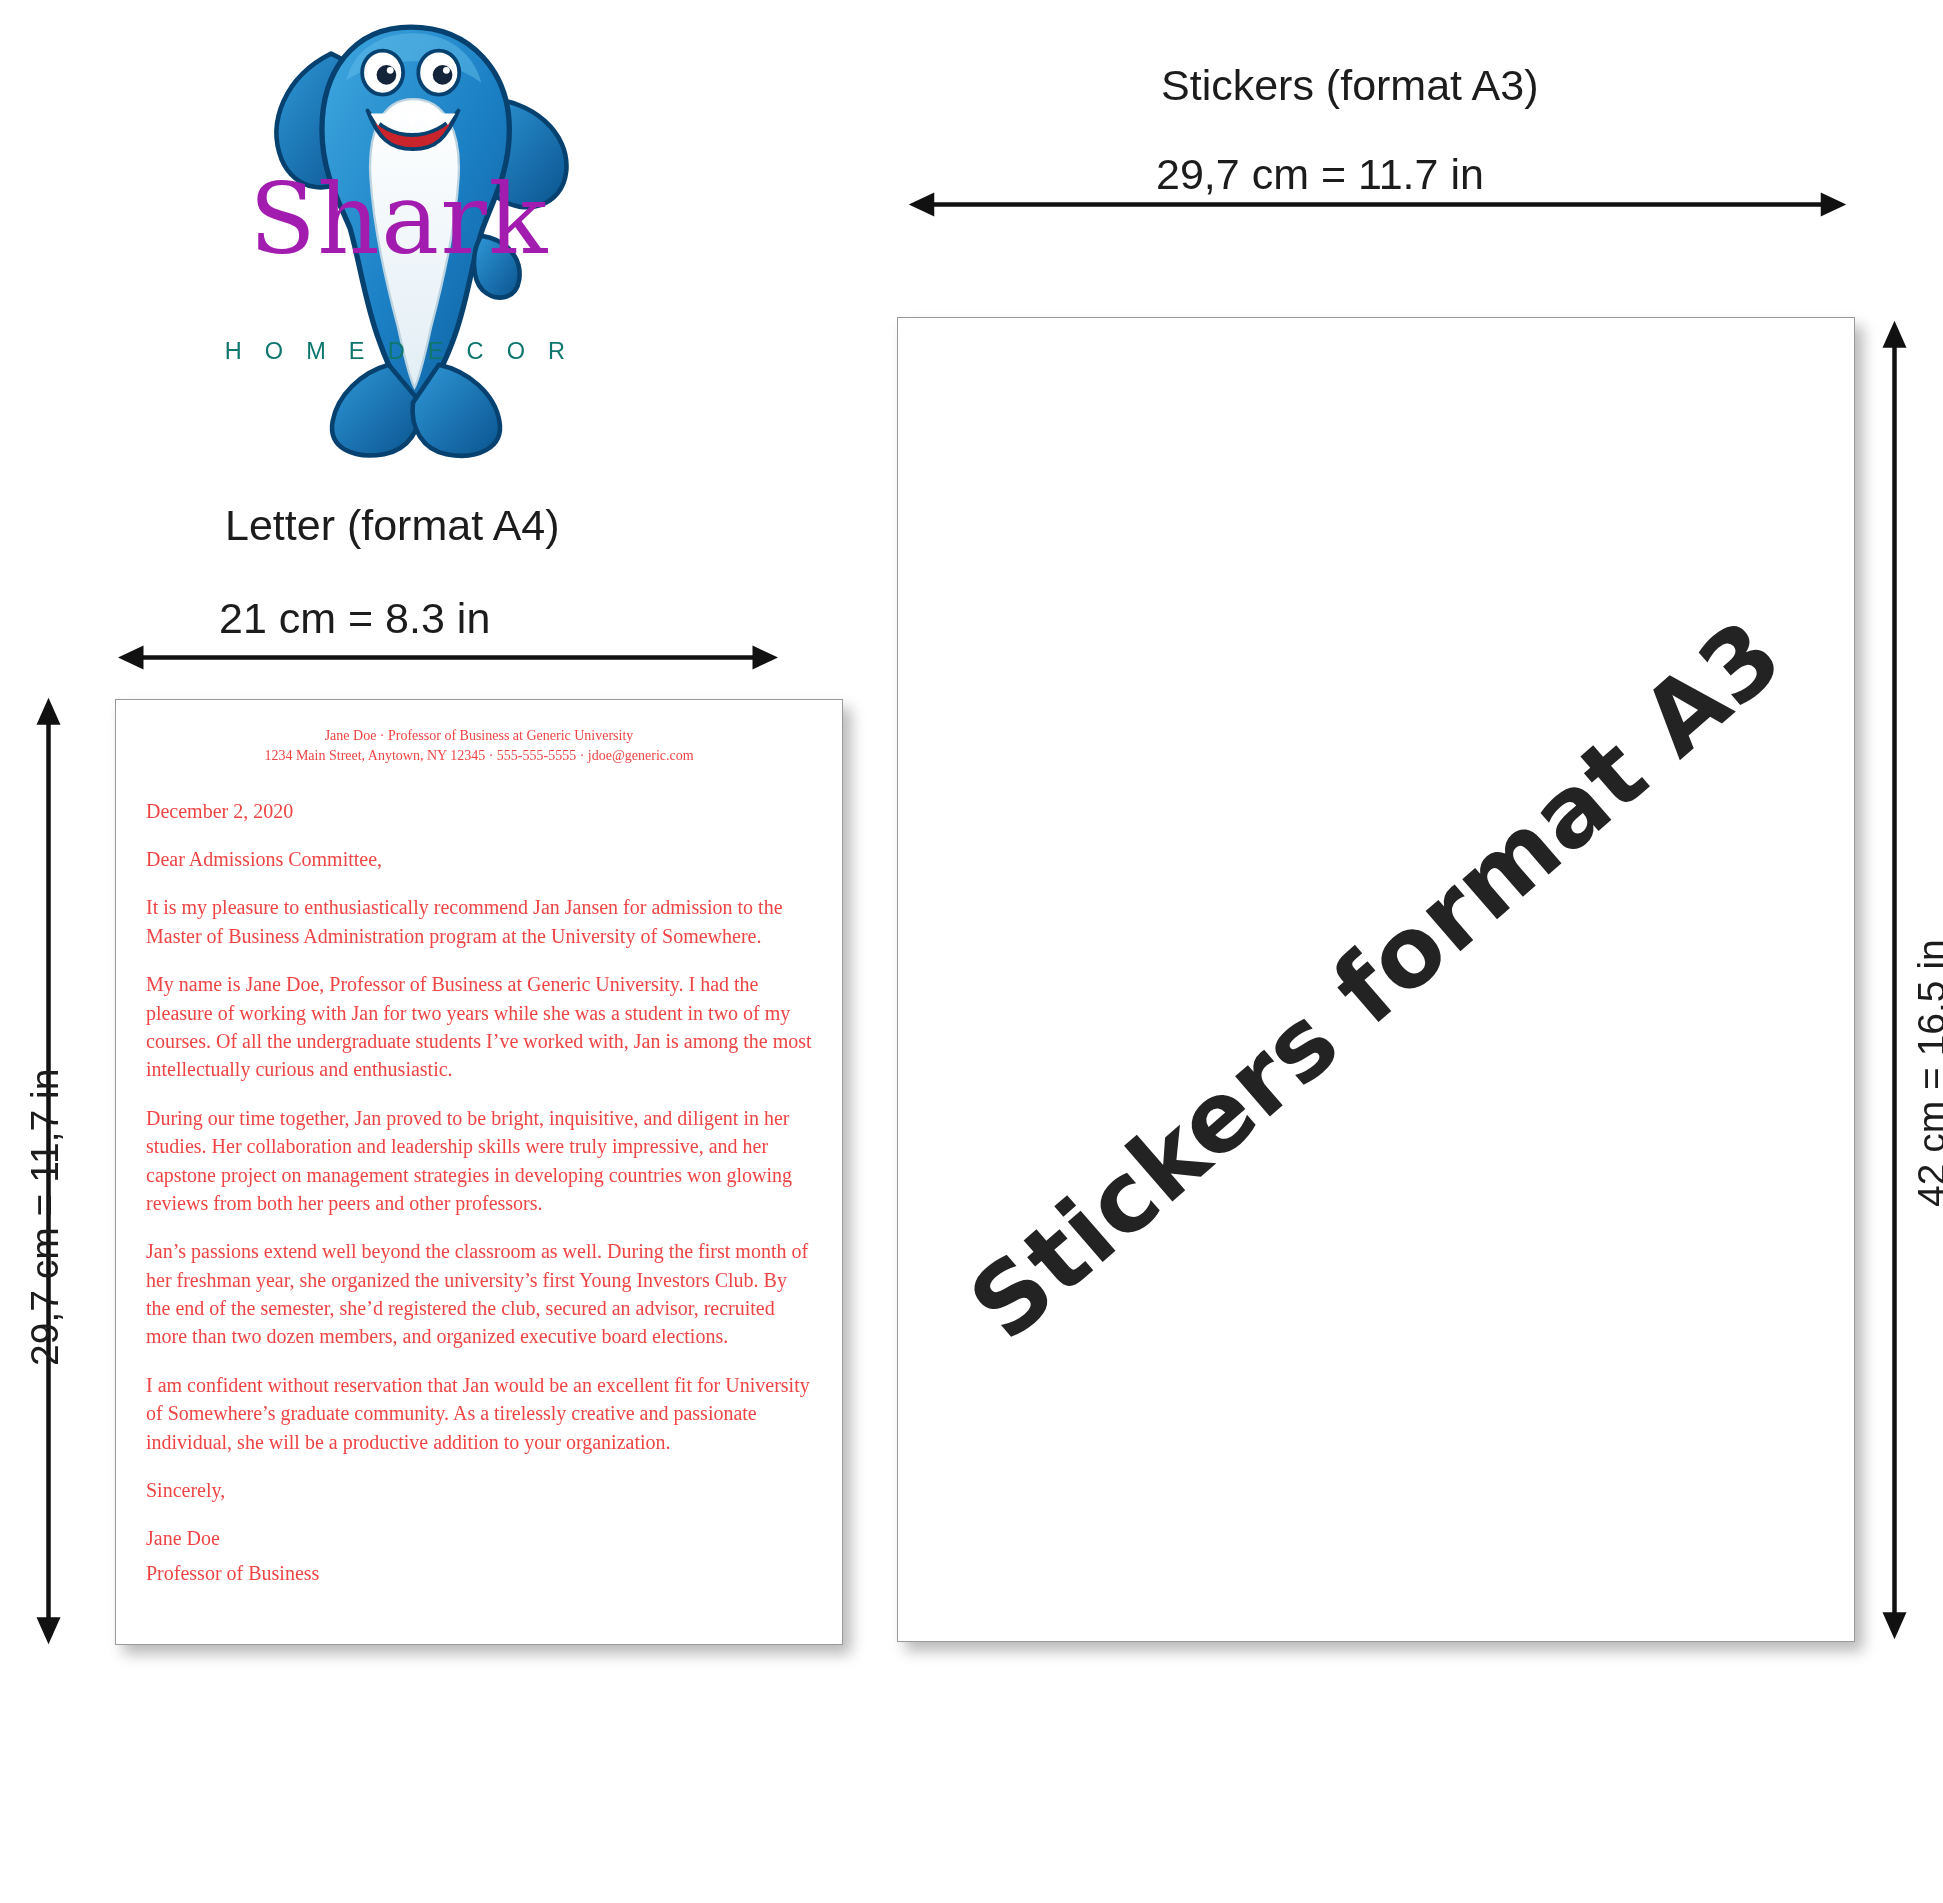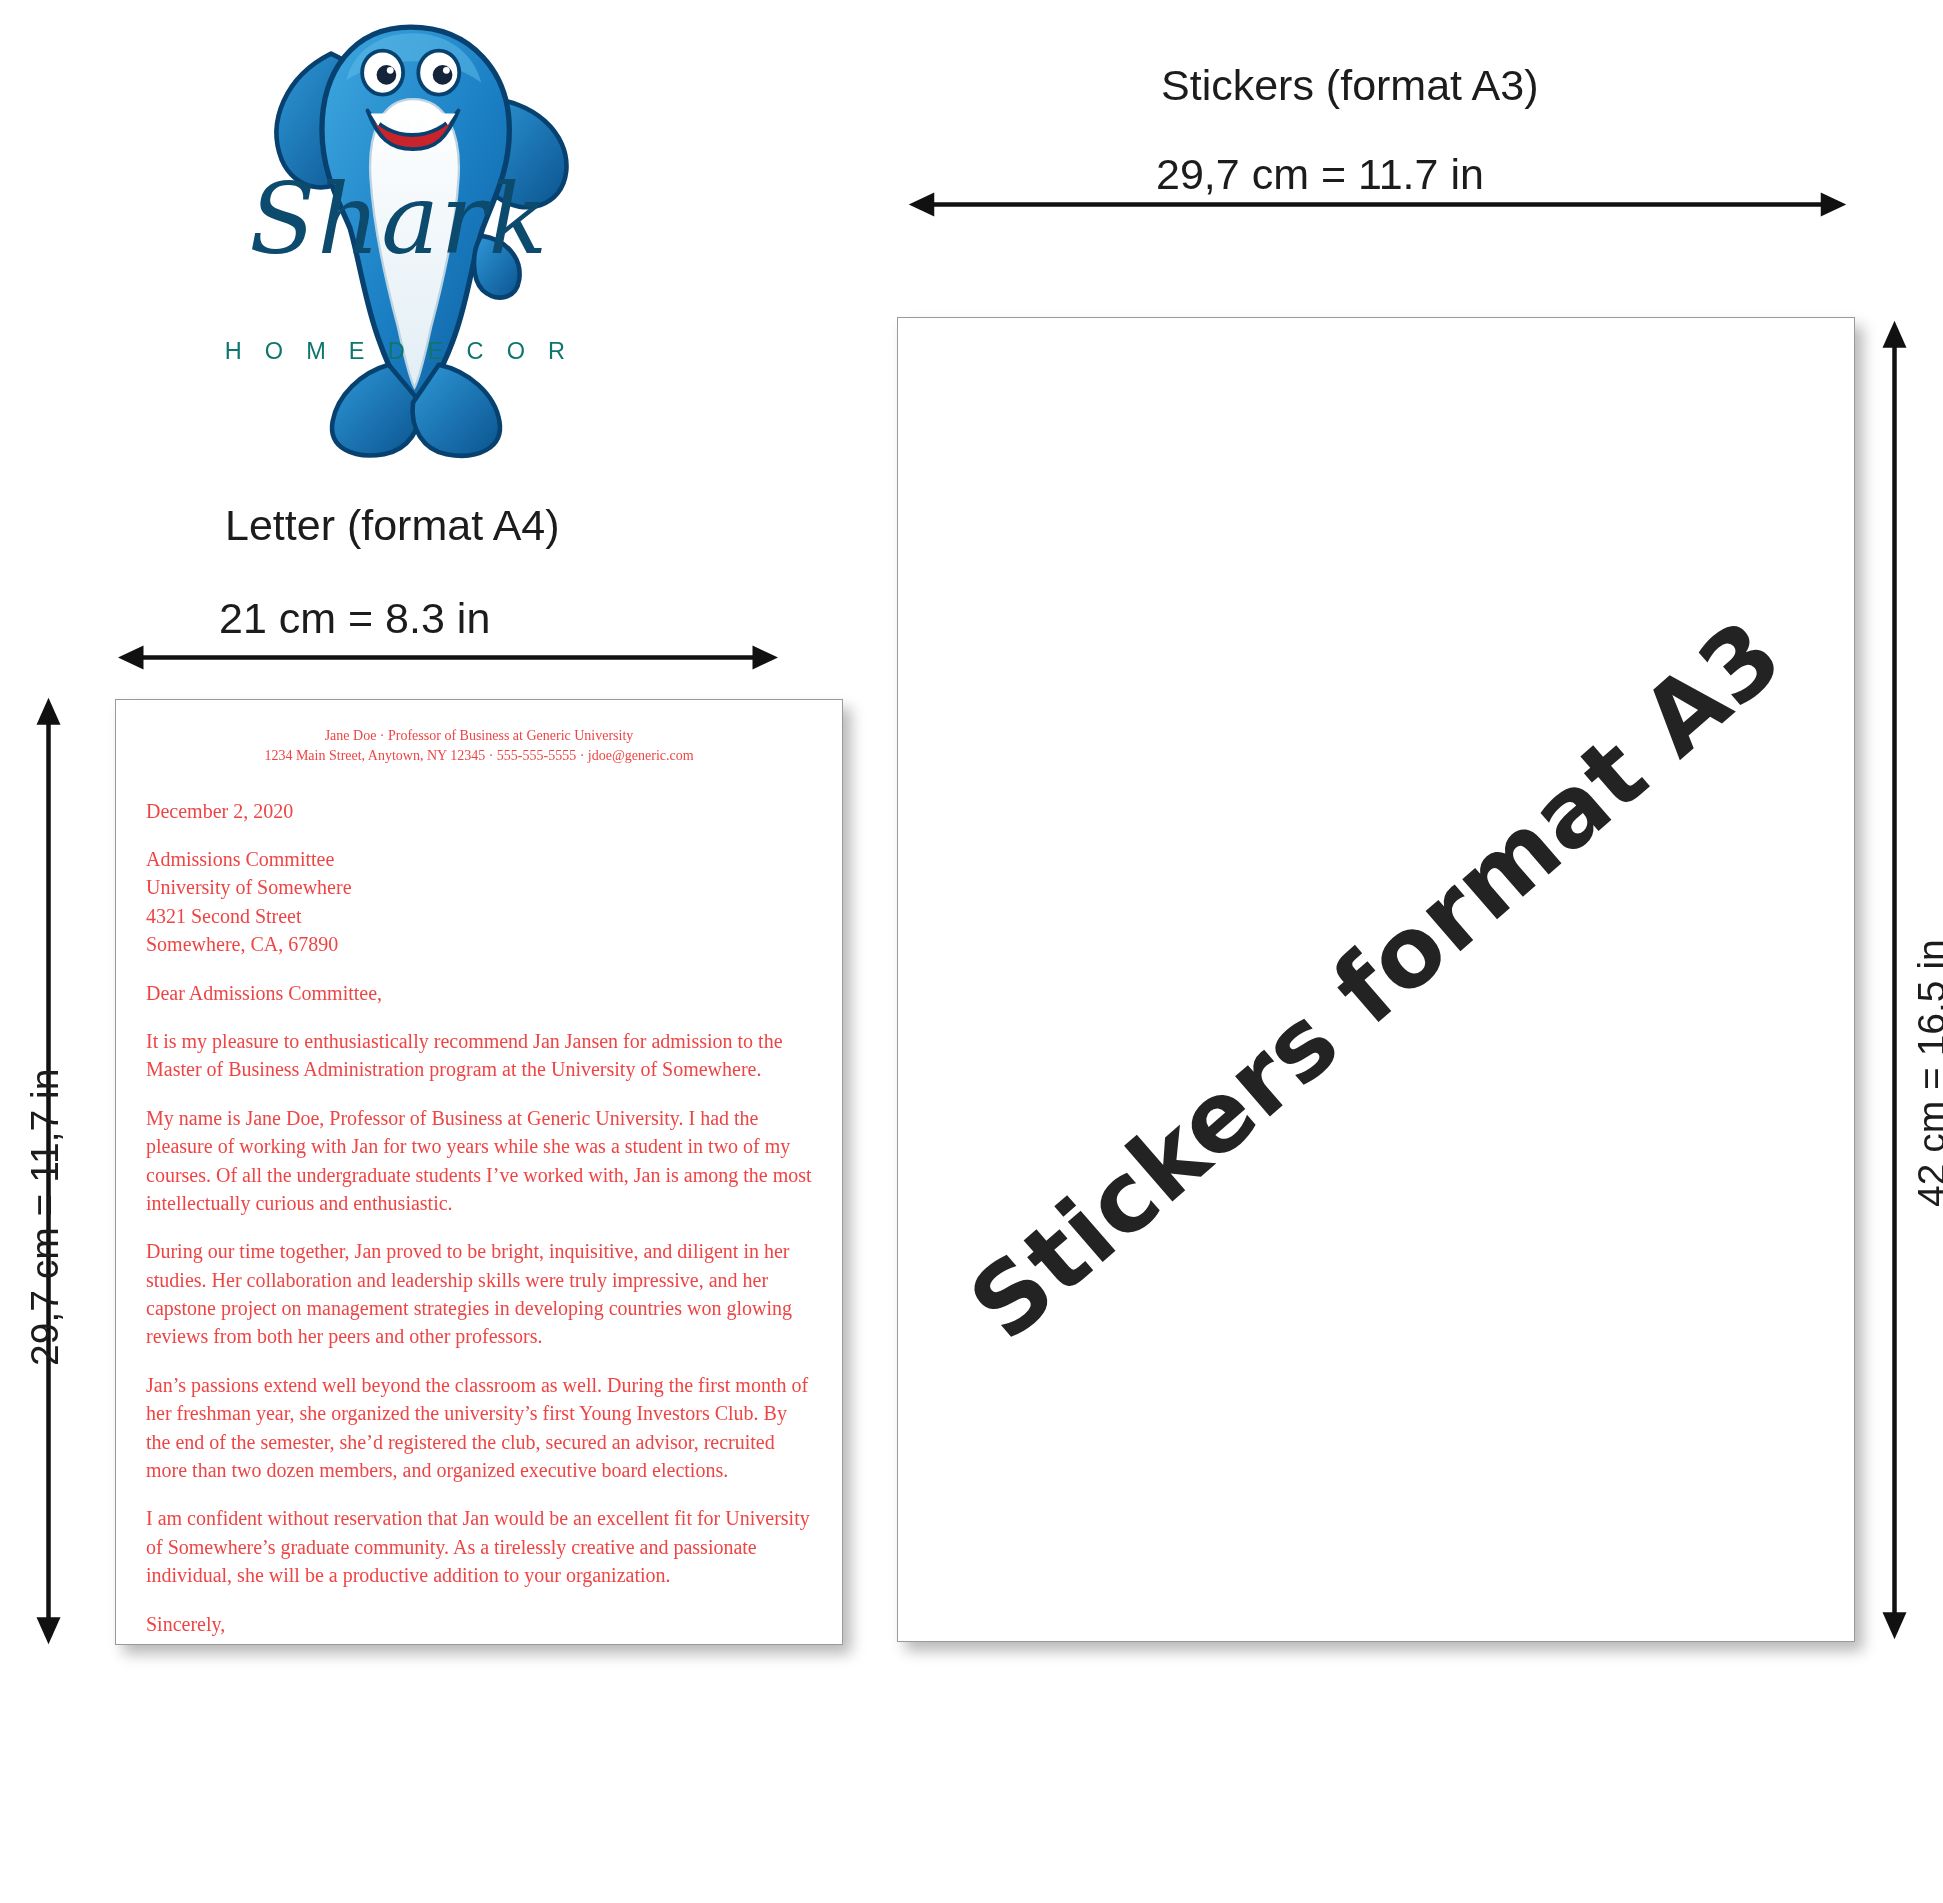--- a/index.html
+++ b/index.html
@@ -32,24 +32,23 @@
     height: 463px;
   }
   #logo-word {
     position: absolute;
     left: 205px;
     top: 163px;
     width: 364px;
     transform: translateX(-50%);
     text-align: center;
     font-family: "DejaVu Serif", serif;
-    font-style: italic;
     font-size: 97px;
     letter-spacing: 1.5px;
-    color: #0c4a6e;
+    color: #a21caf;
     line-height: 1;
     white-space: nowrap;
   }
   #logo-sub {
     position: absolute;
     left: 205px;
     top: 330px;
     width: 425px;
     transform: translateX(-50%);
     text-align: center;
@@ -214,26 +213,20 @@
 </svg>
 <div class="dim-vert" style="left:23px; top:1366px; transform: rotate(-90deg);">29,7 cm   =   11,7 in</div>
 
 <div class="page" id="letter-page">
   <div id="letter-head">
     <div>Jane Doe · Professor of Business at Generic University</div>
     <div>1234 Main Street, Anytown, NY 12345  ·  555-555-5555  ·  jdoe@generic.com</div>
   </div>
   <div id="letter-body">
     <p>December 2, 2020</p>
-    <p>
-      <span class="addr-line">Admissions Committee</span>
-      <span class="addr-line">University of Somewhere</span>
-      <span class="addr-line">4321 Second Street</span>
-      <span class="addr-line">Somewhere, CA, 67890</span>
-    </p>
     <p>Dear Admissions Committee,</p>
     <p>It is my pleasure to enthusiastically recommend Jan Jansen for admission to the Master of Business Administration program at the University of Somewhere.</p>
     <p>My name is Jane Doe, Professor of Business at Generic University. I had the pleasure of working with Jan for two years while she was a student in two of my courses. Of all the undergraduate students I’ve worked with, Jan is among the most intellectually curious and enthusiastic.</p>
     <p>During our time together, Jan proved to be bright, inquisitive, and diligent in her studies. Her collaboration and leadership skills were truly impressive, and her capstone project on management strategies in developing countries won glowing reviews from both her peers and other professors.</p>
     <p>Jan’s passions extend well beyond the classroom as well. During the first month of her freshman year, she organized the university’s first Young Investors Club. By the end of the semester, she’d registered the club, secured an advisor, recruited more than two dozen members, and organized executive board elections.</p>
     <p>I am confident without reservation that Jan would be an excellent fit for University of Somewhere’s graduate community. As a tirelessly creative and passionate individual, she will be a productive addition to your organization.</p>
     <p>Sincerely,</p>
     <p class="tight">Jane Doe</p>
     <p>Professor of Business</p>
   </div>

